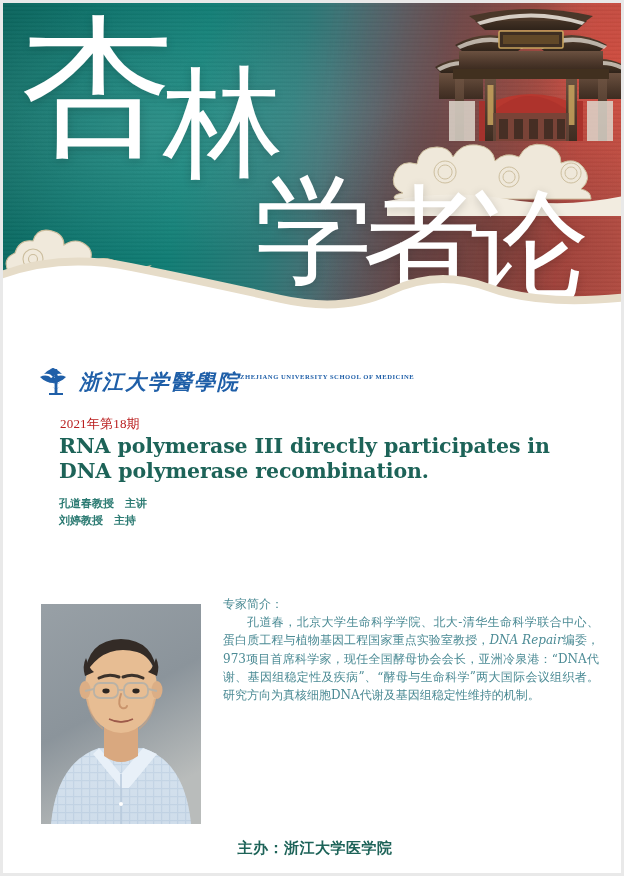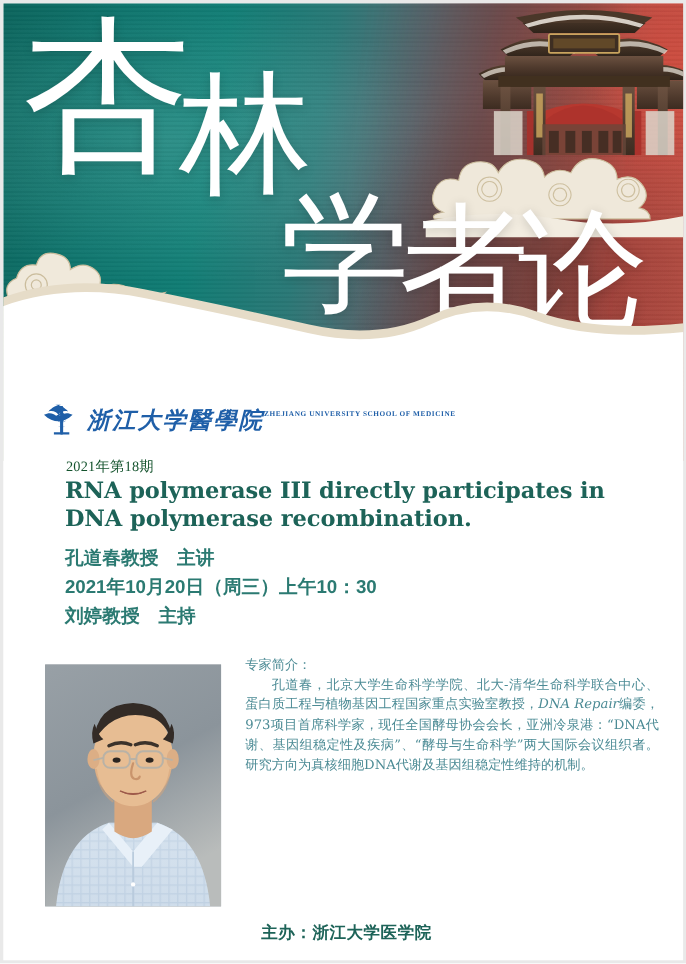--- a/index.html
+++ b/index.html
@@ -124,42 +124,42 @@
     color: #1f5fa8;
     letter-spacing: 0.55px;
     margin-top: 3px;
   }
 
   .issue {
     position: absolute;
     left: 57px; top: 412px;
     font-family: "Liberation Serif", "DejaVu Serif", serif;
     font-size: 13px;
-    color: #14532d;
+    color: #b91c1c;
     letter-spacing: 0.2px;
   }
 
   .talk-title {
     position: absolute;
     left: 56px; top: 431px;
     width: 520px;
     font-family: "DejaVu Serif", "Liberation Serif", serif;
     font-weight: 700;
     font-size: 20.5px;
     line-height: 1.22;
     color: #1d6358;
     letter-spacing: -0.1px;
   }
 
   .meta {
     position: absolute;
     left: 56px; top: 492px;
     font-family: "Liberation Sans", sans-serif;
     font-weight: 700;
-    font-size: 17px;
+    font-size: 11px;
     line-height: 1.52;
     color: #2b7a72;
   }
   .meta .line { white-space: pre; }
 
   
   .portrait {
     position: absolute;
     left: 38px; top: 601px;
     width: 160px; height: 220px;
@@ -321,21 +321,20 @@
       <span class="logo-en">ZHEJIANG UNIVERSITY SCHOOL OF MEDICINE</span>
     </div>
   </div>
 
   <div class="issue">2021年第18期</div>
 
   <div class="talk-title">RNA polymerase III directly participates in DNA polymerase recombination.</div>
 
   <div class="meta">
     <div class="line">孔道春教授　主讲</div>
-    <div class="line">2021年10月20日（周三）上午10：30</div>
     <div class="line">刘婷教授　主持</div>
   </div>
 
   <div class="portrait">
     <svg width="160" height="220" viewBox="0 0 160 220">
       <defs>
         <linearGradient id="bgp" x1="0" y1="0" x2="0.4" y2="1">
           <stop offset="0%" stop-color="#98a0a6"></stop>
           <stop offset="55%" stop-color="#8b949b"></stop>
           <stop offset="100%" stop-color="#b9bcbb"></stop>

